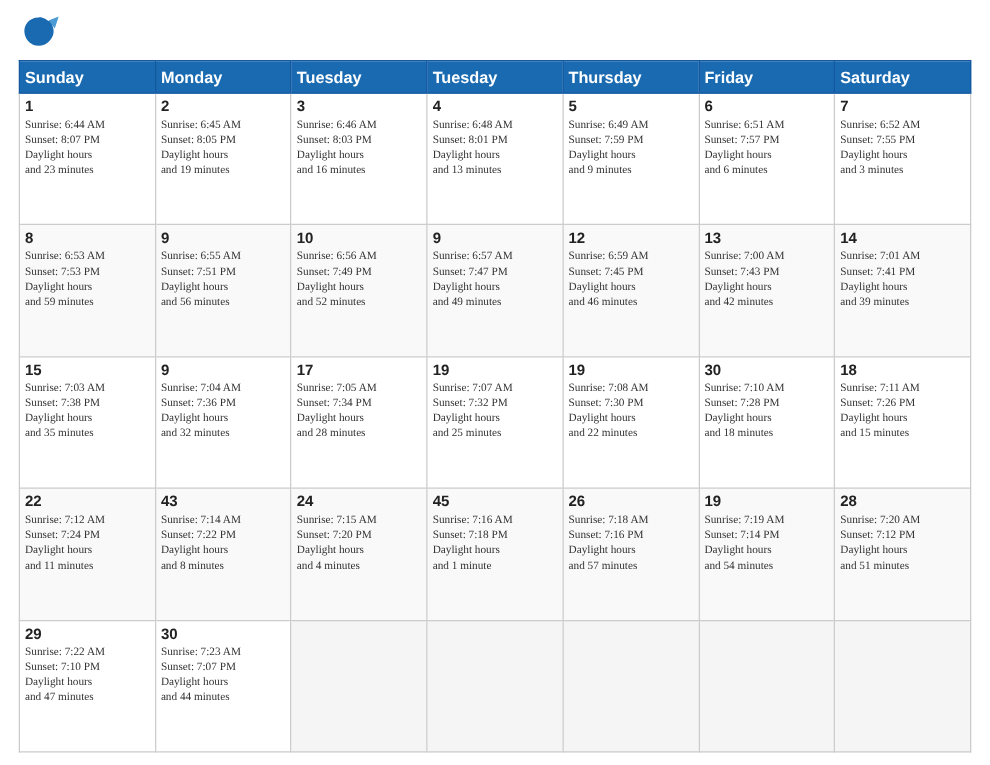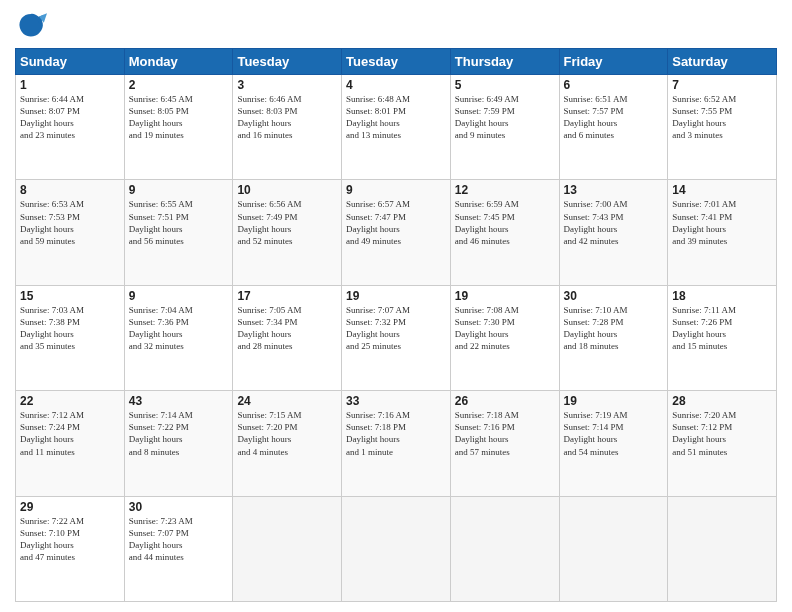--- a/index.html
+++ b/index.html
@@ -351,21 +351,21 @@
           <td>
         <span class="day-num">24</span>
         <div class="day-info">
           Sunrise: 7:15 AM<br>
           Sunset: 7:20 PM<br>
           Daylight hours<br>
           and 4 minutes
         </div>
       </td>
           <td>
-        <span class="day-num">33</span>
+        <span class="day-num">45</span>
         <div class="day-info">
           Sunrise: 7:16 AM<br>
           Sunset: 7:18 PM<br>
           Daylight hours<br>
           and 1 minute
         </div>
       </td>
           <td>
         <span class="day-num">26</span>
         <div class="day-info">

